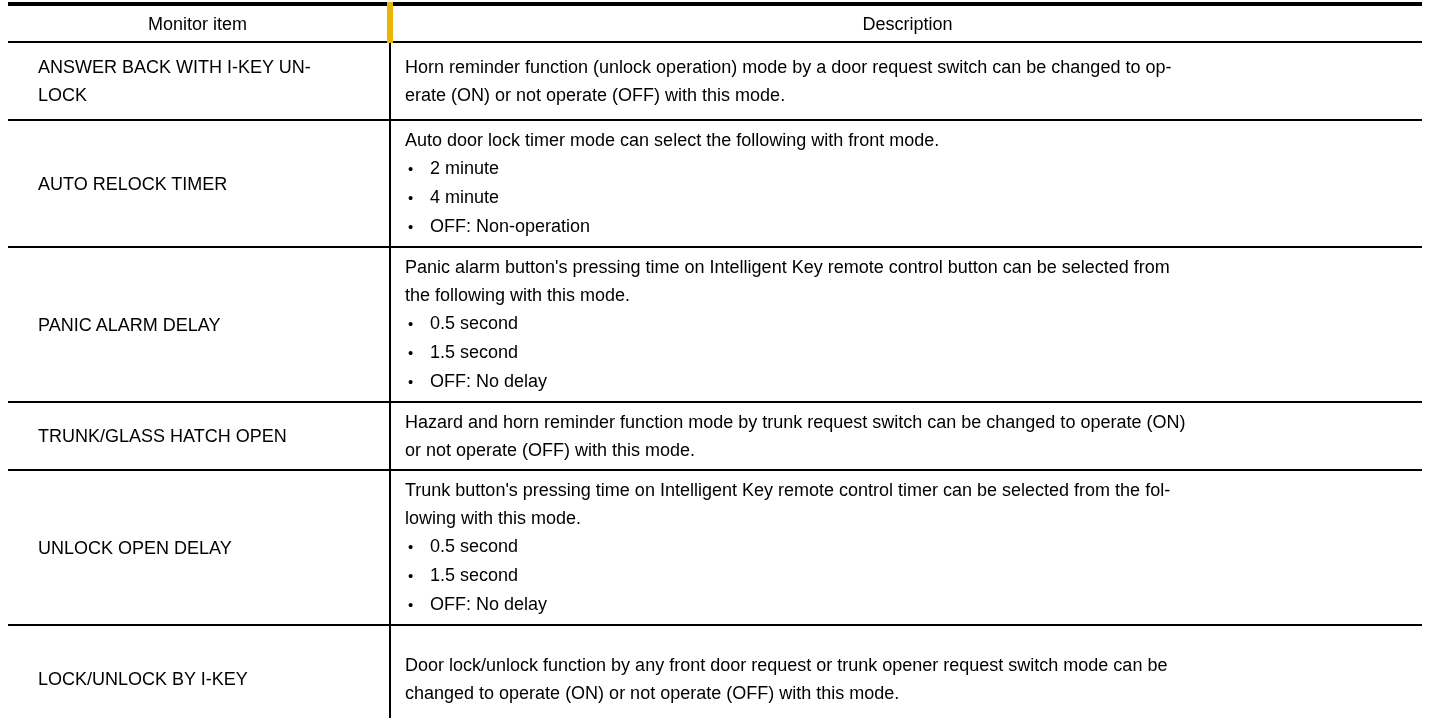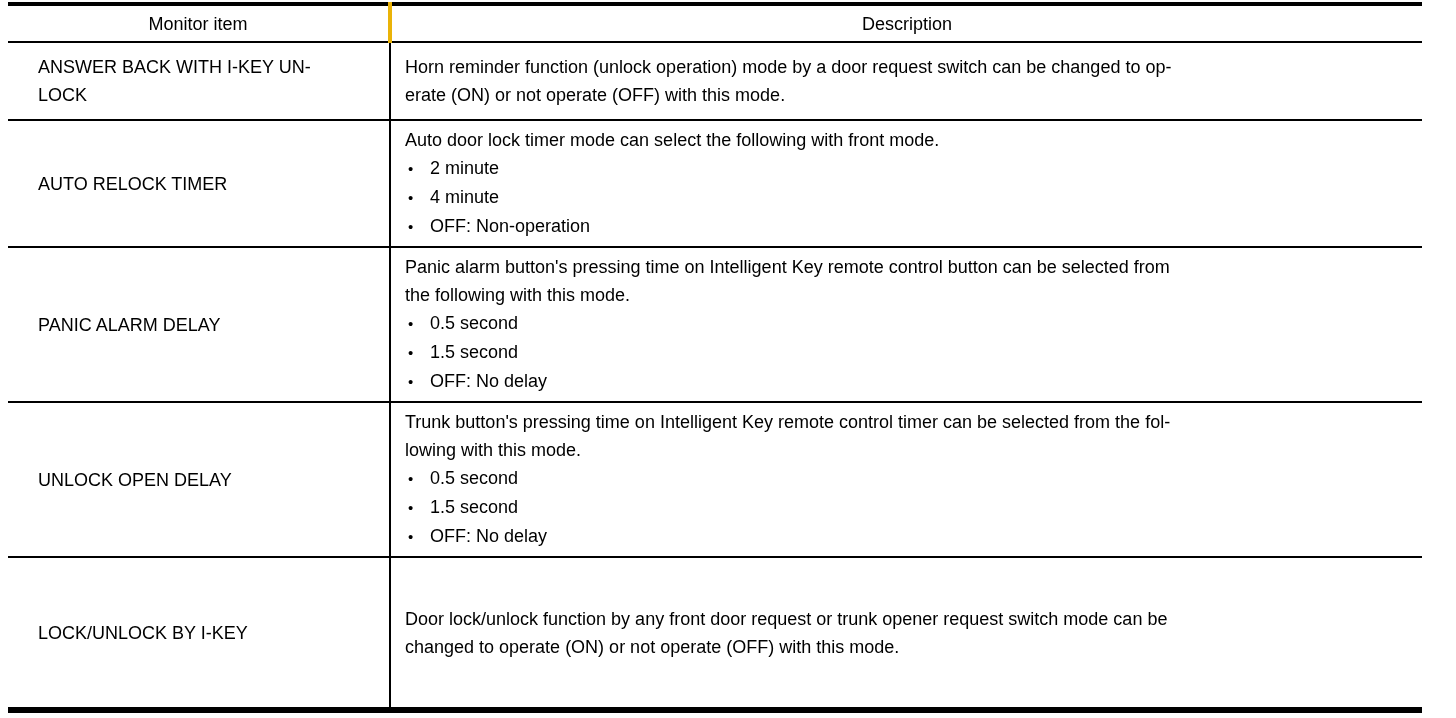--- a/index.html
+++ b/index.html
@@ -34,21 +34,21 @@
     font-weight: normal;
     text-align: left;
     overflow: hidden;
   }
   thead tr { height: 38px; }
   thead th {
     text-align: center;
     padding: 2px 6px;
   }
   th.item-head {
-    border-right: 4px solid #eab308;
+    border-right: 6px solid #eab308;
   }
   tbody tr td {
     border-top: 2px solid #000000;
   }
   td.item-cell {
     border-right: 2px solid #000000;
     padding: 4px 11px 4px 30px;
     white-space: pre-line;
     margin-top: 32px;
   }
@@ -141,20 +141,27 @@
                 <span>1.5 second</span>
               </li>
               <li>
                 <span class="bullet">•</span>
                 <span>OFF: No delay</span>
               </li>
             </ul>
           </td>
         </tr>
         <tr>
+          <td class="item-cell">TRUNK/GLASS HATCH OPEN</td>
+          <td class="desc-cell">
+            <div class="desc-text">Hazard and horn reminder function mode by trunk request switch can be changed to operate (ON)
+or not operate (OFF) with this mode.</div>
+          </td>
+        </tr>
+        <tr>
           <td class="item-cell">UNLOCK OPEN DELAY</td>
           <td class="desc-cell">
             <div class="desc-text">Trunk button's pressing time on Intelligent Key remote control timer can be selected from the fol-
 lowing with this mode.</div>
             <ul class="bullets">
               <li>
                 <span class="bullet">•</span>
                 <span>0.5 second</span>
               </li>
               <li>

